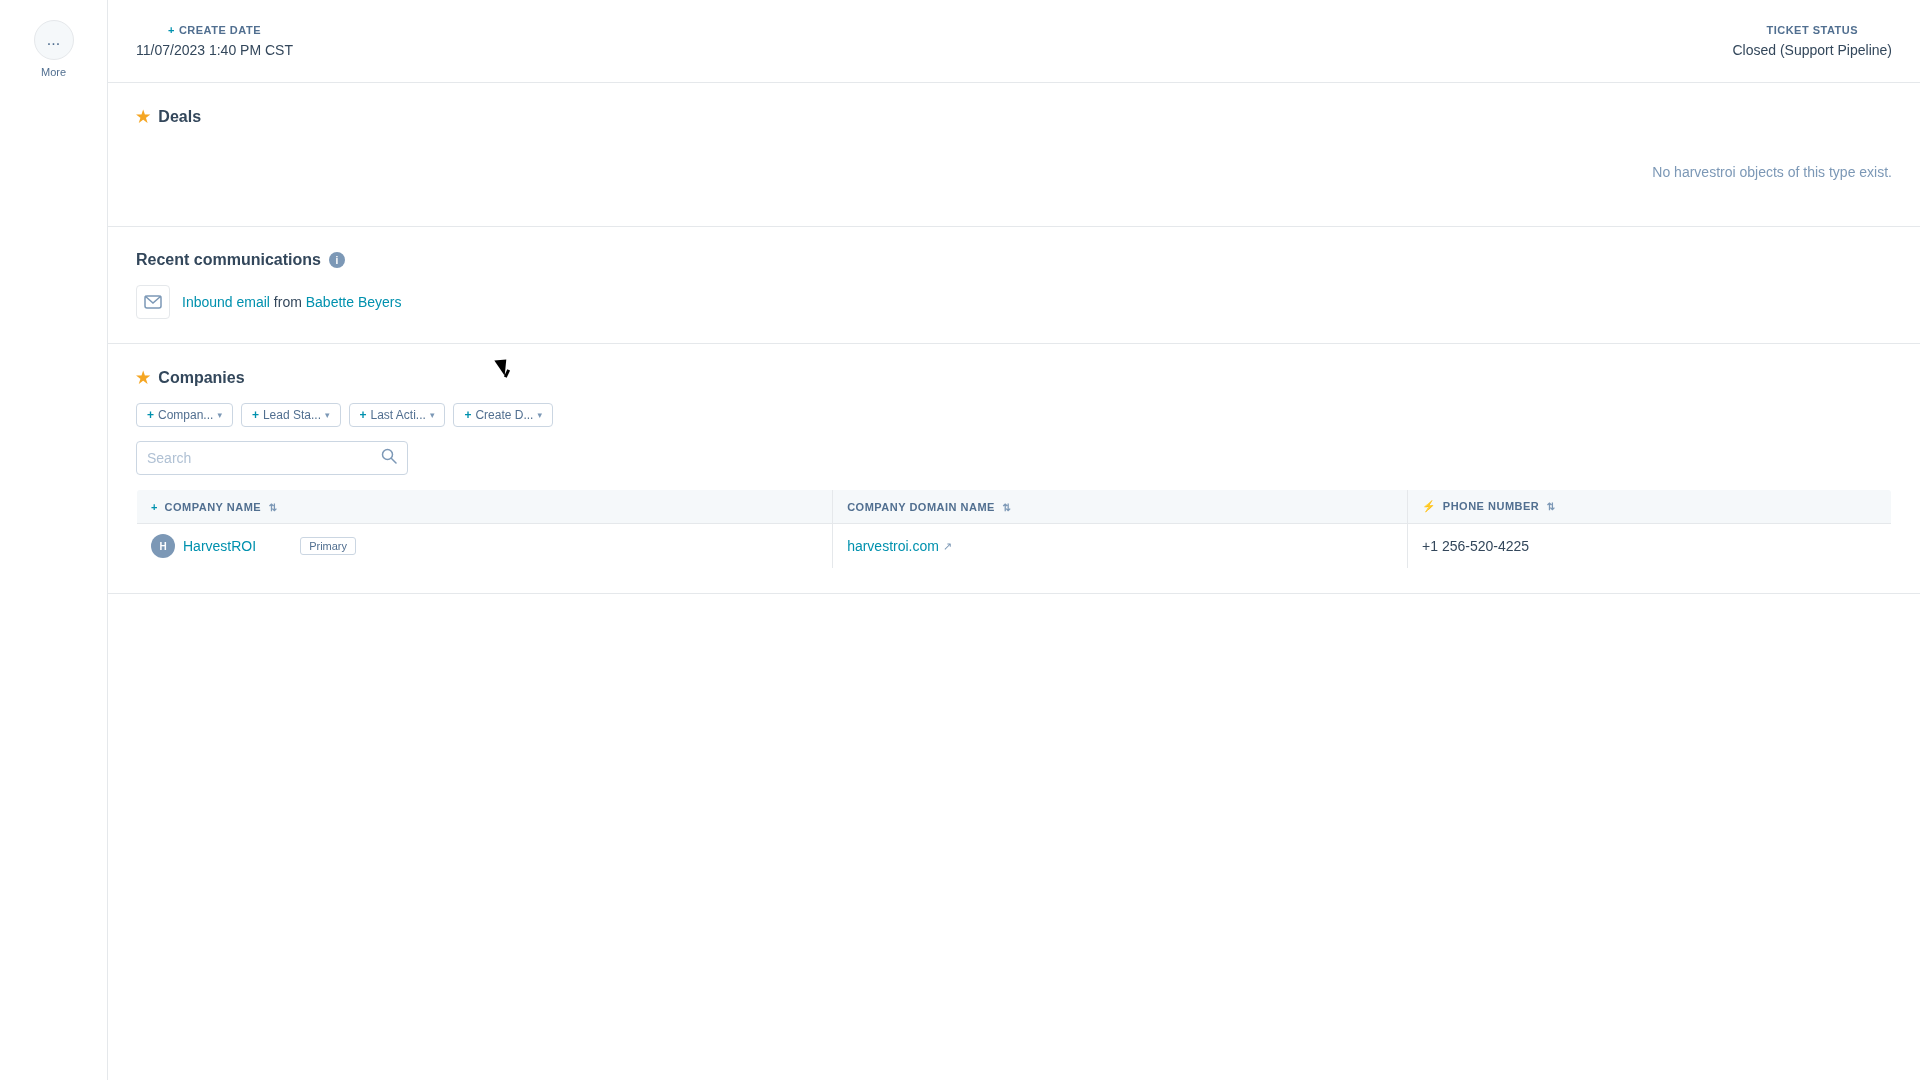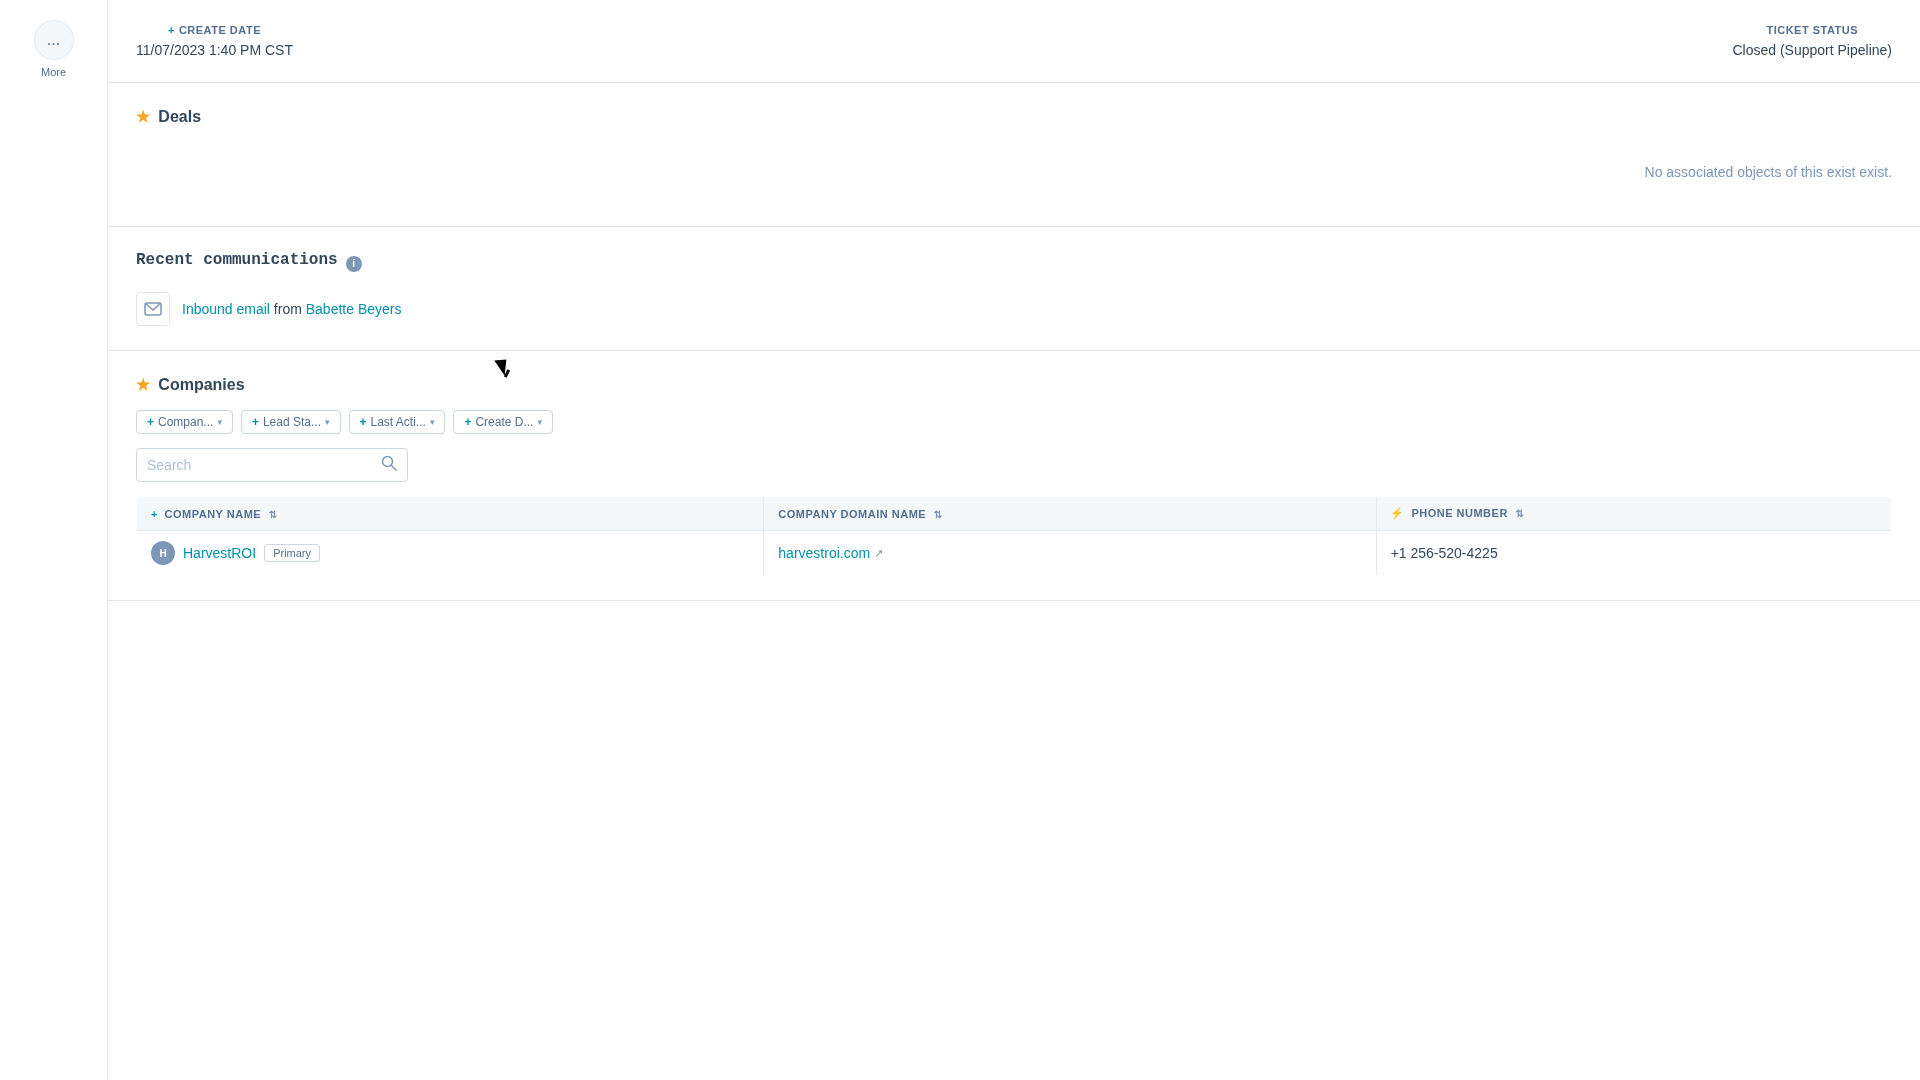--- a/index.html
+++ b/index.html
@@ -317,20 +317,21 @@
       font-weight: 500;
     }
 
     .primary-badge {
       background: #fff;
       border: 1px solid #cbd6e2;
       color: #516f90;
       font-size: 11px;
       padding: 2px 8px;
       border-radius: 3px;
+      margin-left: 36px;
     }
 
     .domain-link {
       color: #0091ae;
       text-decoration: none;
       display: flex;
       align-items: center;
       gap: 4px;
     }
 
@@ -398,27 +399,27 @@
         </div>
       </div>
     </div>
 
     <div class="section">
       <div class="section-title">
         <span class="star-icon">★</span>
         <span>Deals</span>
       </div>
       <div class="deals-content">
-        <div class="no-objects-text">No associated objects of this exist exist.</div>
+        <div class="no-objects-text">No harvestroi objects of this type exist.</div>
       </div>
     </div>
 
     <div class="section">
       <div class="comm-header">
-        <span class="section-title" style="margin-bottom:7px;font-family:Liberation Mono, monospace;">Recent communications</span>
+        <span class="section-title" style="margin-bottom:0;">Recent communications</span>
         <div class="info-icon">i</div>
       </div>
       <div class="comm-item">
         <div class="comm-icon-box">
           <svg width="18" height="14" viewBox="0 0 18 14">
             <rect x="1" y="1" width="16" height="12" rx="2" fill="none" stroke="#7c98b6" stroke-width="1.5"></rect>
             <polyline points="1,1 9,8 17,1" fill="none" stroke="#7c98b6" stroke-width="1.5"></polyline>
           </svg>
         </div>
         <div class="comm-text">

